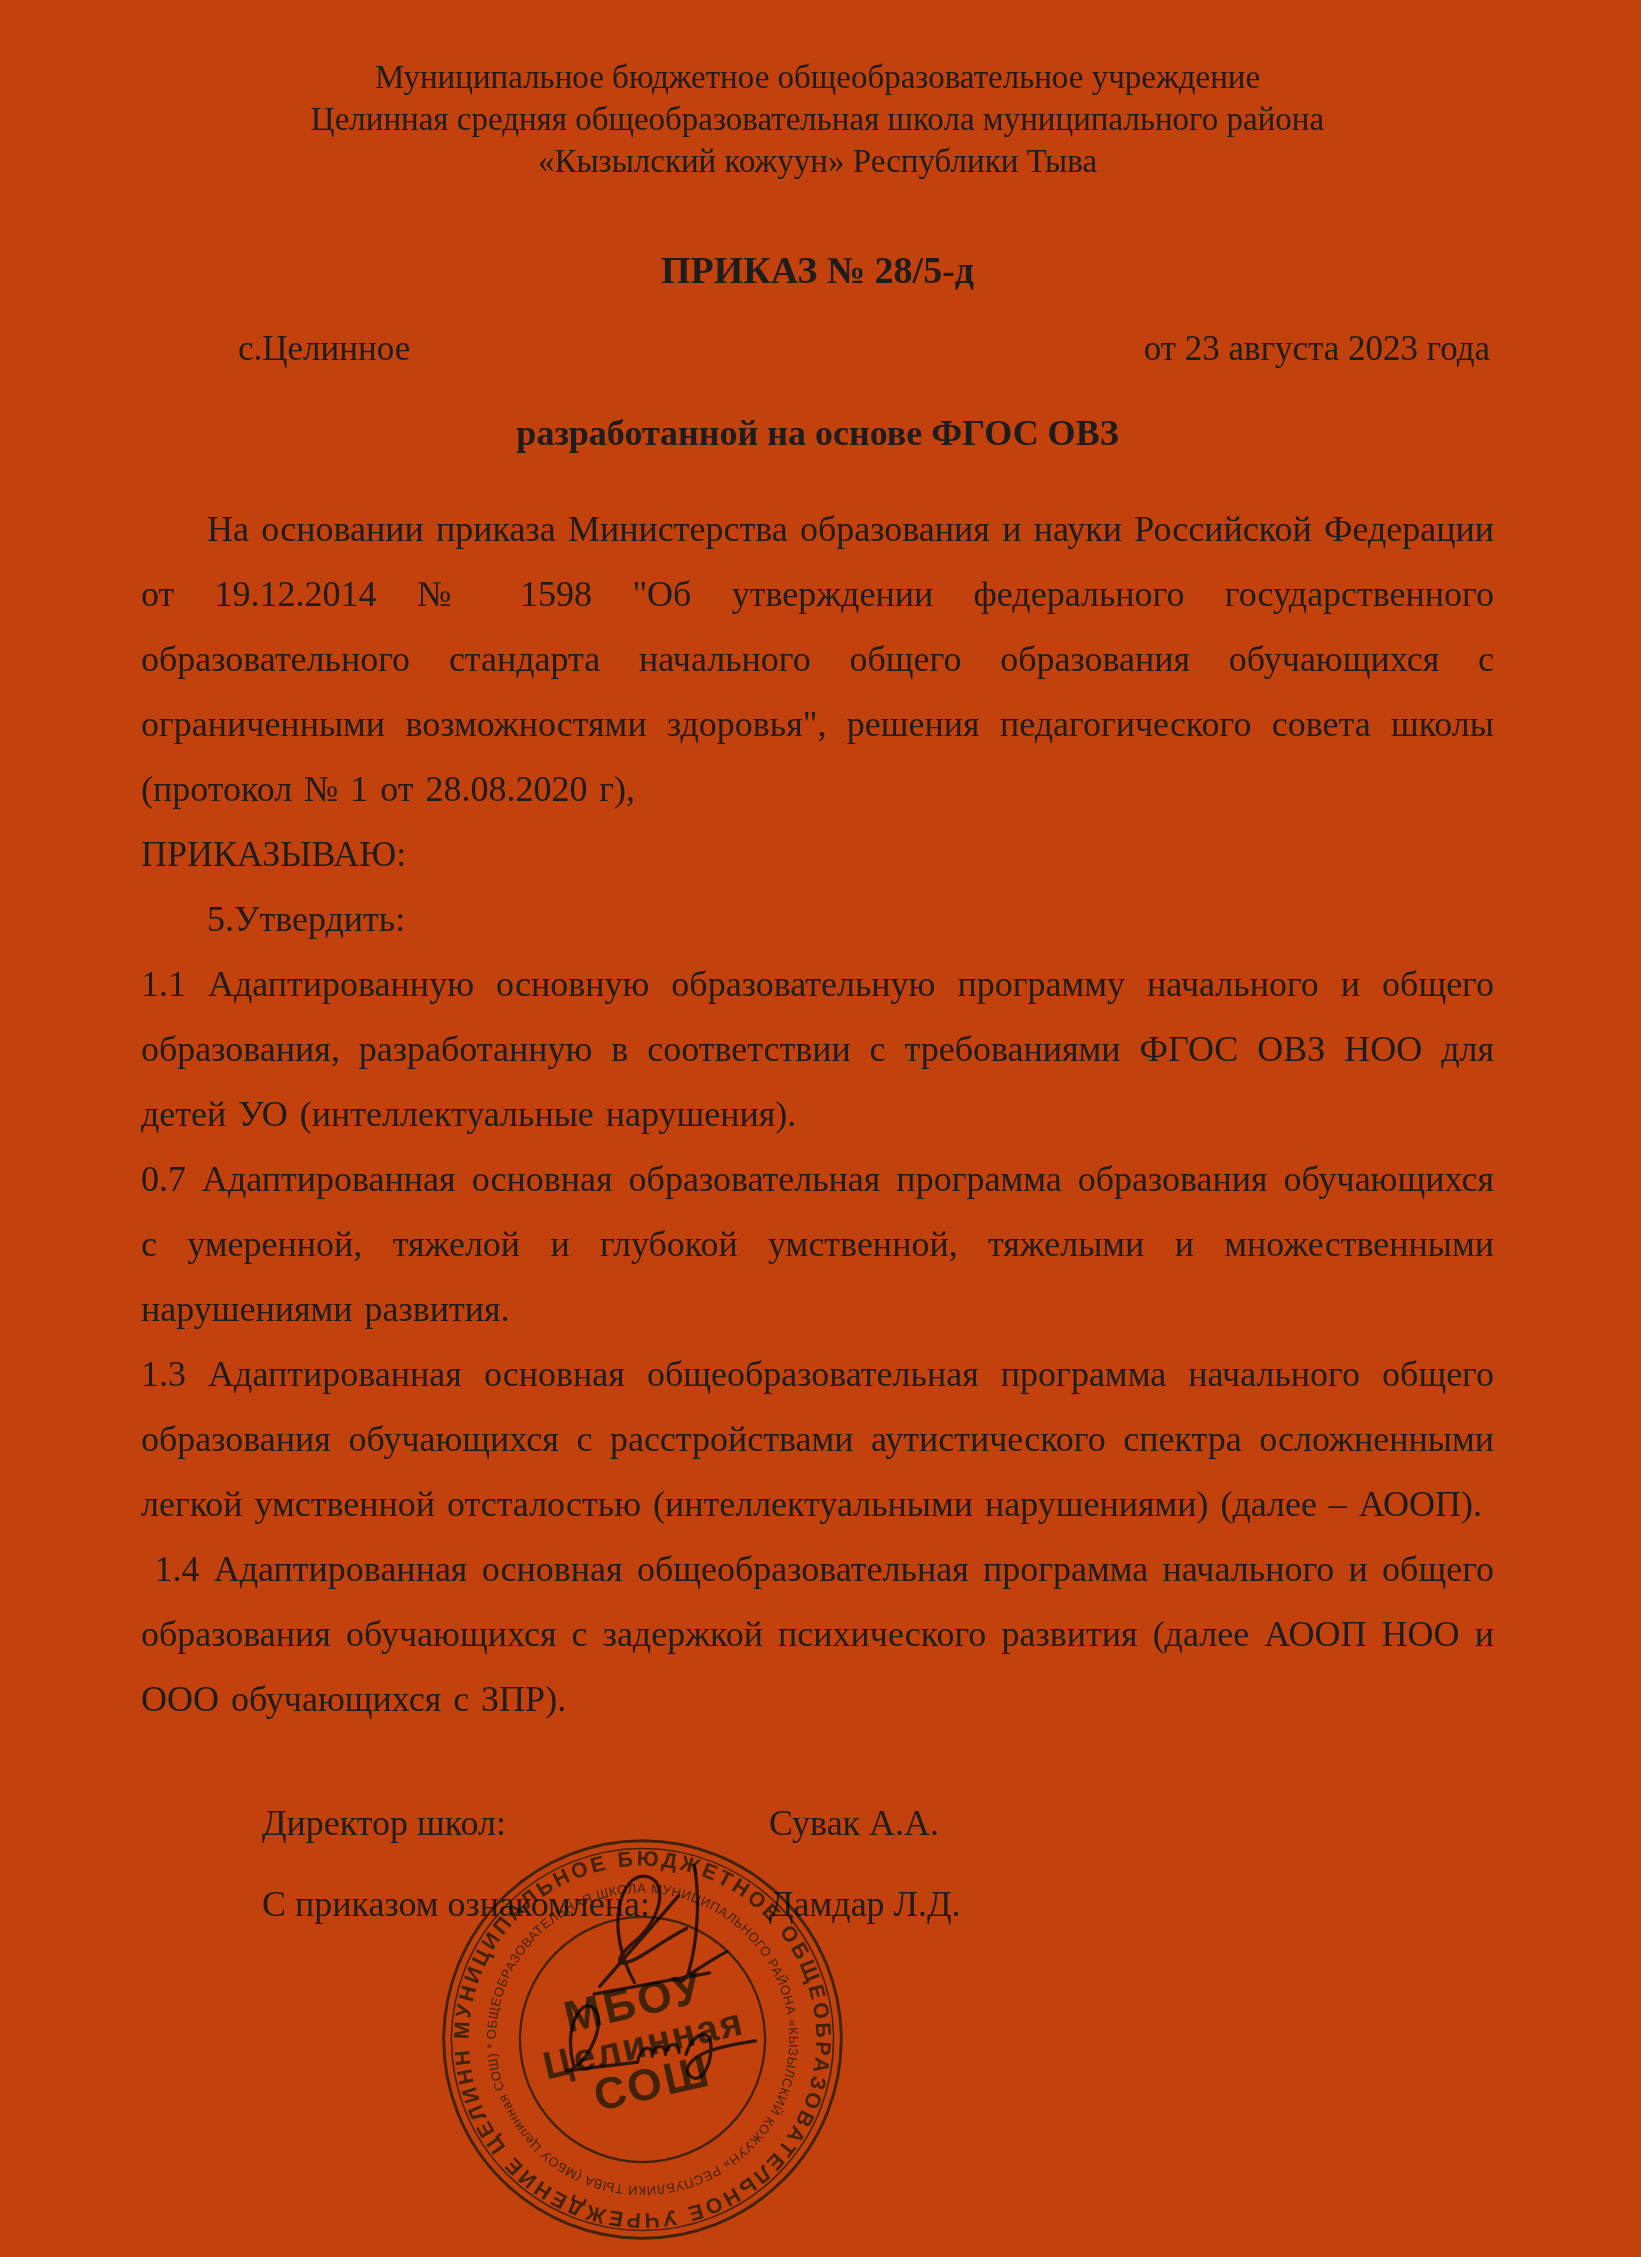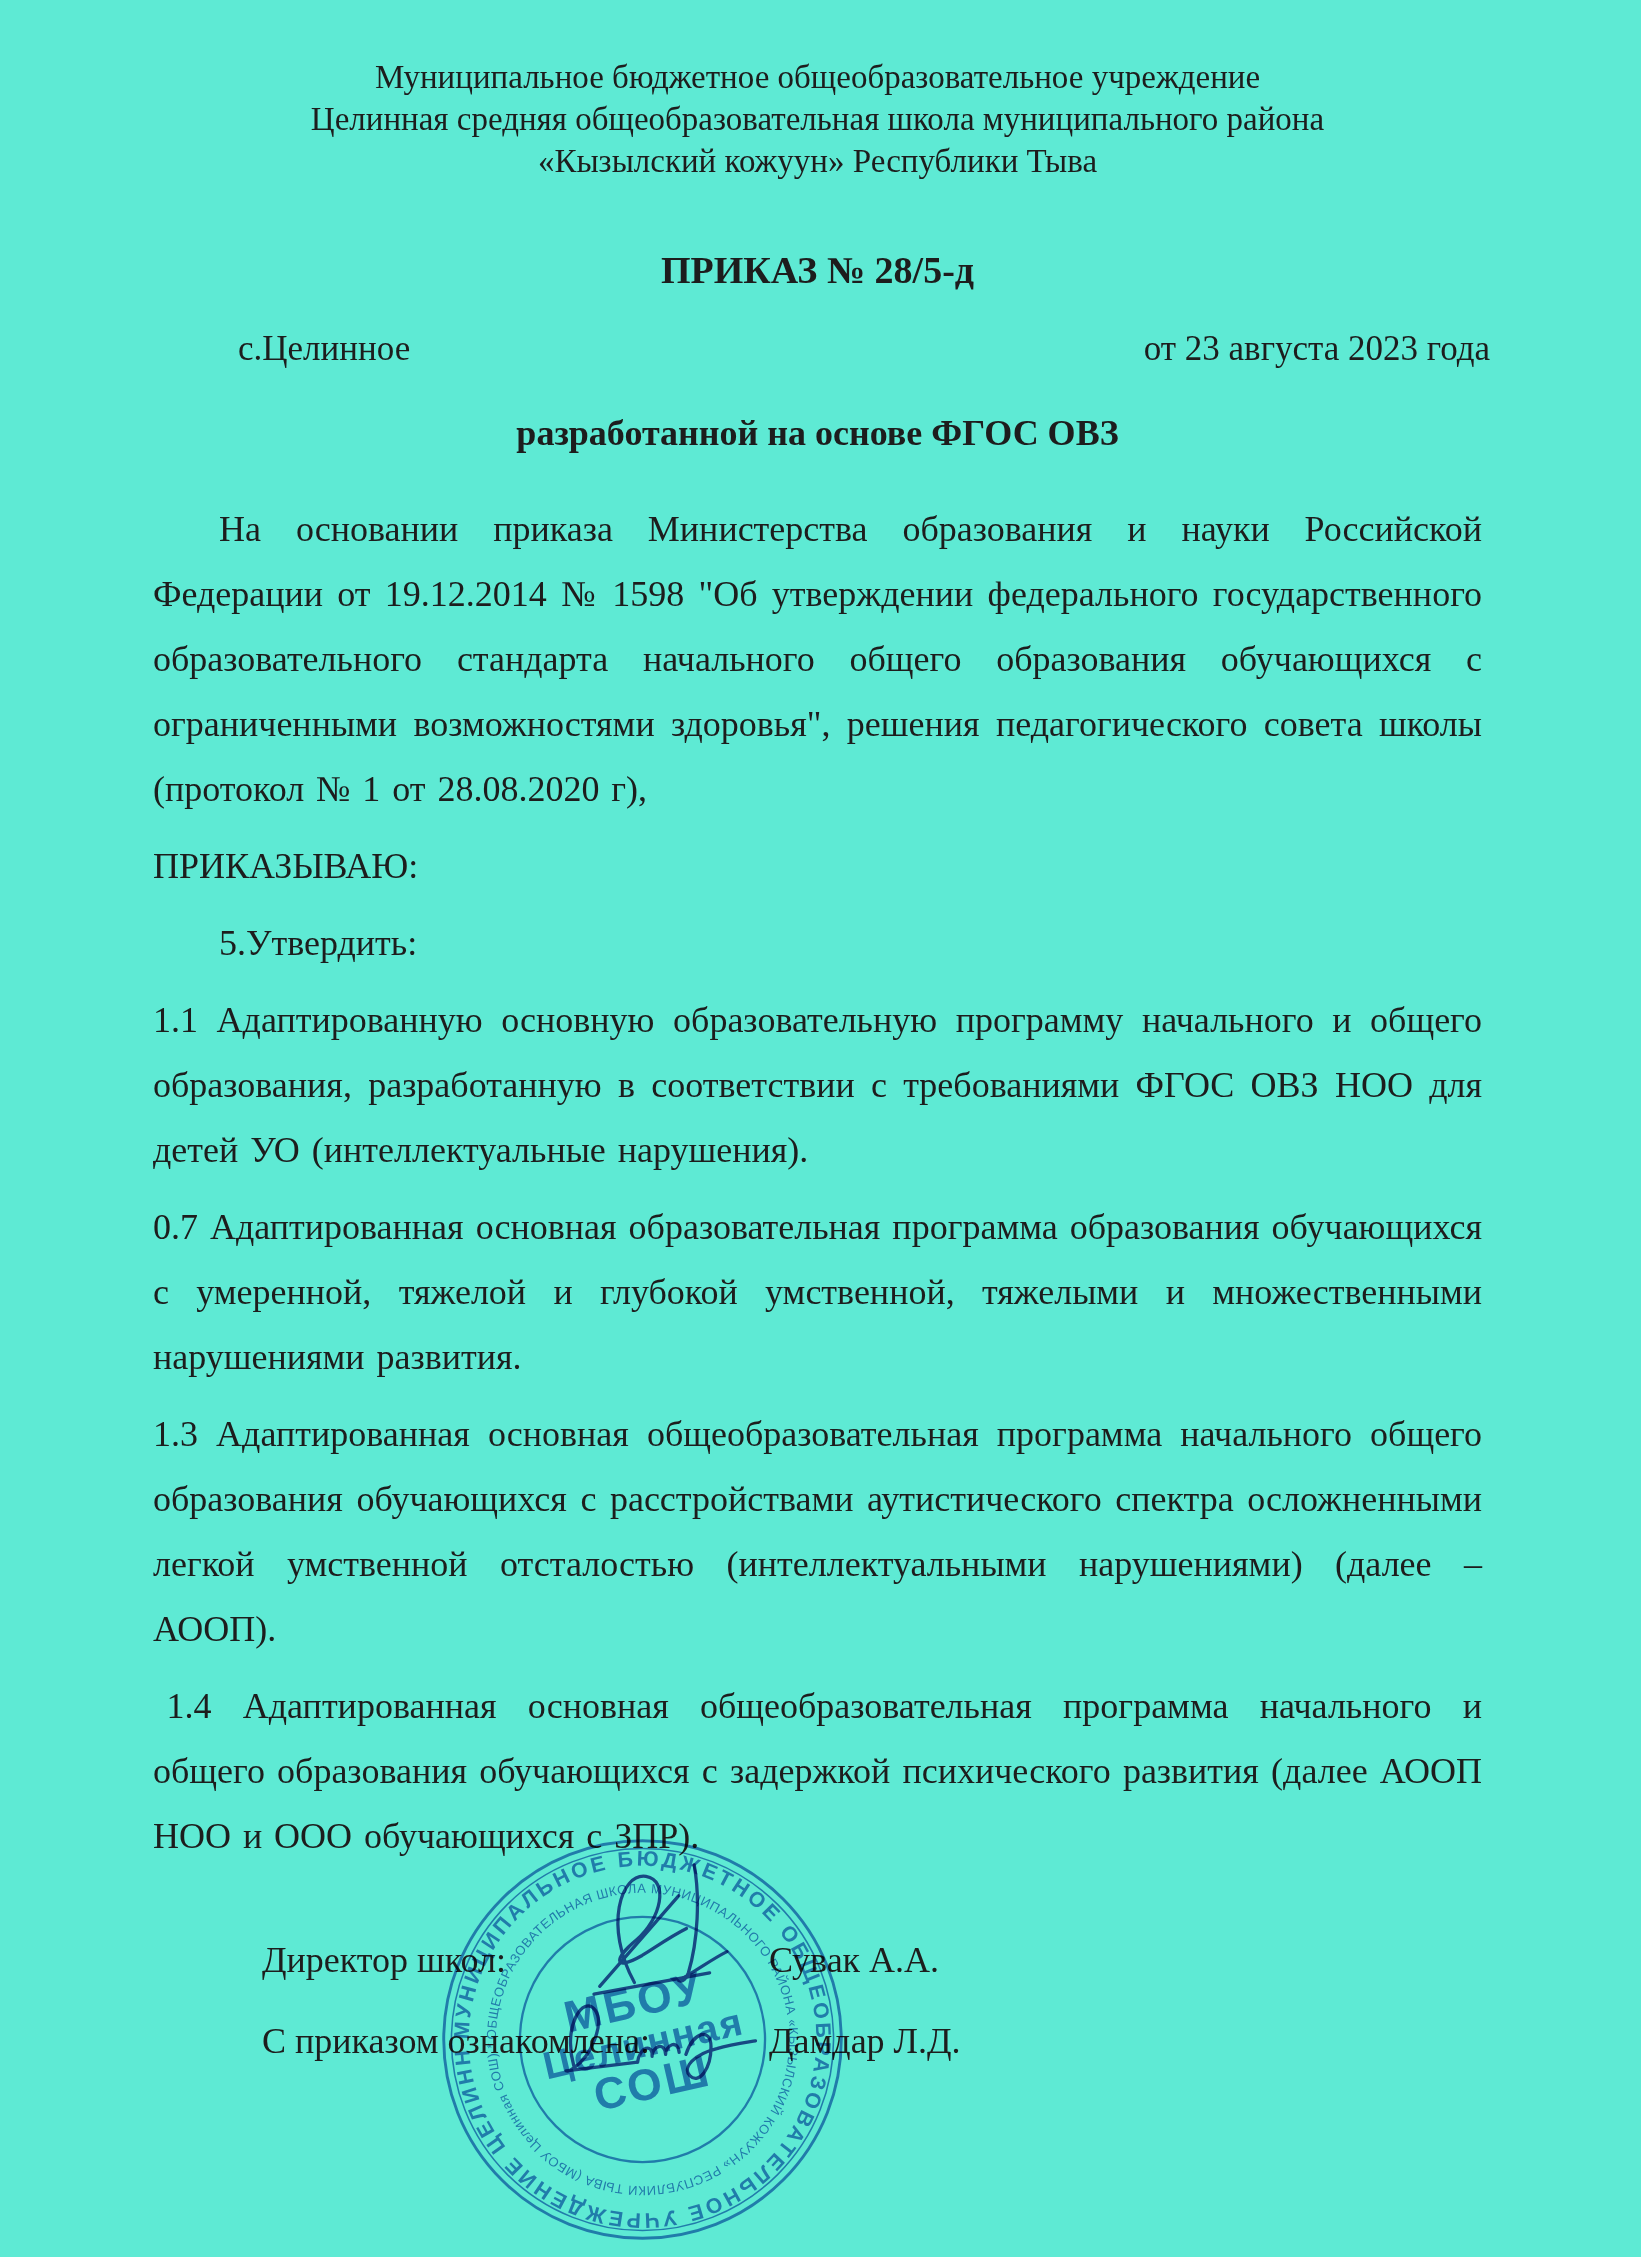--- a/index.html
+++ b/index.html
@@ -1,34 +1,34 @@
 <!DOCTYPE html>
 <html lang="ru"><head>
 <meta charset="utf-8">
 <style>
   html,body{margin:0;padding:0;background:#e8e6e1;}
   .page{
     position:relative;
     width:1641px;height:2257px;
     margin:0 auto;
-    background:#5eead4;
+    background:#c2410c;
     font-family:"Liberation Serif","DejaVu Serif",serif;
     color:#1d1d1d;
     overflow:hidden;
     box-shadow:0 0 7.7px rgba(0,0,0,.25);
   }
   .content{padding:56px 147px 0 141px;}
   .org-header{text-align:center;font-size:33px;line-height:42px;}
   .order-title{margin-top:68px;text-align:center;font-size:38px;font-weight:bold;line-height:41px;}
   .place-date{display:flex;justify-content:space-between;margin-top:37px;font-size:35px;line-height:42px;}
   .place{margin-left:97px;}
   .date{margin-right:3.9px;}
   .subject{margin-top:41px;text-align:center;font-weight:bold;font-size:36px;line-height:44px;}
   .body-text{margin-top:42px;font-size:36px;line-height:65px;}
-  .para{margin:12px;text-align:justify;word-spacing:2.9px;font-family:Liberation Serif, serif;}
+  .para{margin:0;text-align:justify;word-spacing:2.9px;font-family:Liberation Serif, serif;}
   .para.indent{text-indent:66px;}
   .para.indent-sm{text-indent:13.5px;}
   .sig-block{margin-top:70px;}
   .sig-row{position:relative;height:81px;font-size:36px;line-height:42px;}
   .sig-label{position:absolute;left:121px;top:0;}
   .sig-name{position:absolute;left:628px;top:0;}
   .stamp-wrap{
     position:absolute;left:436px;top:1833px;width:413px;height:413px;
     opacity:.88;mix-blend-mode:multiply;pointer-events:none;
   }

